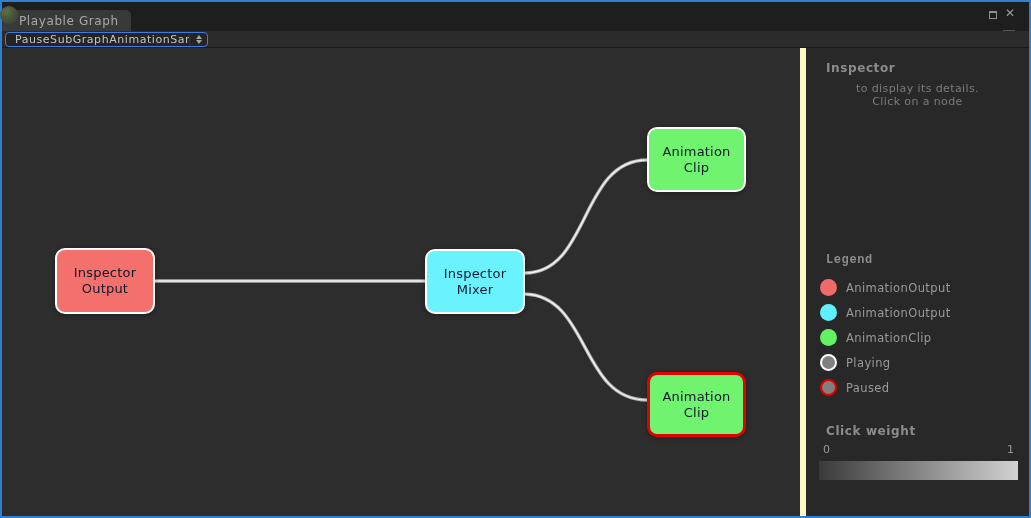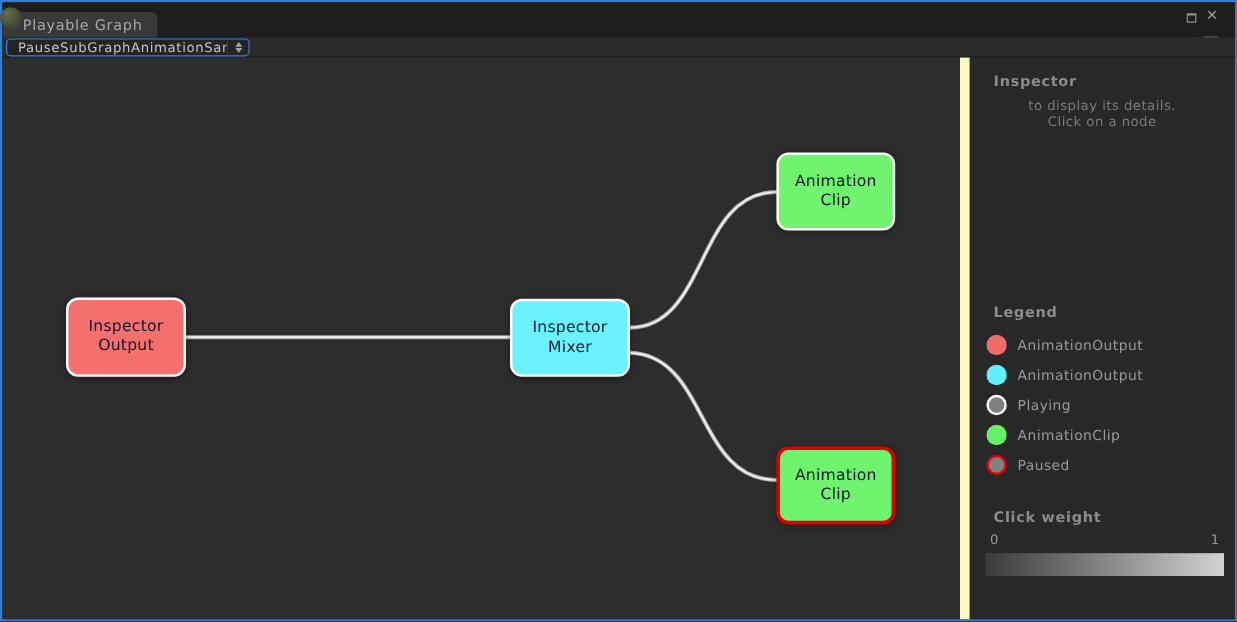--- a/index.html
+++ b/index.html
@@ -70,32 +70,32 @@
     font-size: 13px; line-height: 16px; color: #0f172a; letter-spacing: 0.2px;
     box-shadow: 0 1px 5px rgba(0,0,0,0.35); cursor: default;
   }
   .node--output      { left: 53px;  top: 200px; width: 100px; height: 66px; }
   .node--mixer       { left: 423px; top: 201px; width: 100px; height: 65px; }
   .node--clip-top    { left: 645px; top: 79px;  width: 99px;  height: 65px; }
   .node--clip-bottom { left: 645px; top: 324px; width: 99px;  height: 65px; border-width: 3px; }
 
   
   .inspector {
-    position: relative; flex: 1; background: #282828; border-left: 8px solid #fef9c3;
+    position: relative; flex: 1; background: #282828; border-left: 6px solid #fef9c3;
   }
   .panel-heading {
     position: absolute; left: 20px; font-size: 12px; font-weight: bold;
     color: #8C8C8C; letter-spacing: 0.6px;
   }
   .inspector-title { top: 13px; }
   .hint {
     position: absolute; top: 34px; left: 0; right: 0; text-align: center;
     font-size: 11px; line-height: 13px; color: #7B7B7B; letter-spacing: 0.4px;
   }
-  .legend-title { top: 205px; }
+  .legend-title { top: 205px; font-family: Liberation Mono, monospace; }
   .legend-list { position: absolute; top: 227px; left: 14px; right: 8px; }
   .legend-item { height: 25px; display: flex; align-items: center; }
   .swatch {
     width: 17px; height: 17px; border-radius: 50%; flex: none;
     border: 2.5px solid transparent; background-clip: border-box;
   }
   .legend-label { margin-left: 9px; font-size: 11.5px; color: #9A9A9A; letter-spacing: 0.4px; }
   .ew-title { top: 376px; }
   .ew-scale {
     position: absolute; top: 395px; left: 13px; width: 199px;
@@ -184,26 +184,26 @@
       <div class="legend-list">
         <div class="legend-item">
           <span class="swatch" style="background-color: rgb(241, 106, 106);"></span>
           <span class="legend-label">AnimationOutput</span>
         </div>
         <div class="legend-item">
           <span class="swatch" style="background-color: rgb(95, 239, 255);"></span>
           <span class="legend-label">AnimationOutput</span>
         </div>
         <div class="legend-item">
+          <span class="swatch" style="background-color: rgb(100, 241, 100);"></span>
+          <span class="legend-label">AnimationClip</span>
+        </div>
+        <div class="legend-item">
           <span class="swatch" style="background-color: rgb(128, 128, 128); border-color: rgb(255, 255, 255);"></span>
           <span class="legend-label">Playing</span>
-        </div>
-        <div class="legend-item">
-          <span class="swatch" style="background-color: rgb(100, 241, 100);"></span>
-          <span class="legend-label">AnimationClip</span>
         </div>
         <div class="legend-item">
           <span class="swatch" style="background-color: rgb(128, 128, 128); border-color: rgb(225, 0, 0);"></span>
           <span class="legend-label">Paused</span>
         </div>
       </div>
 
       <div class="panel-heading ew-title">Click weight</div>
       <div class="ew-scale">
         <span>0</span>

